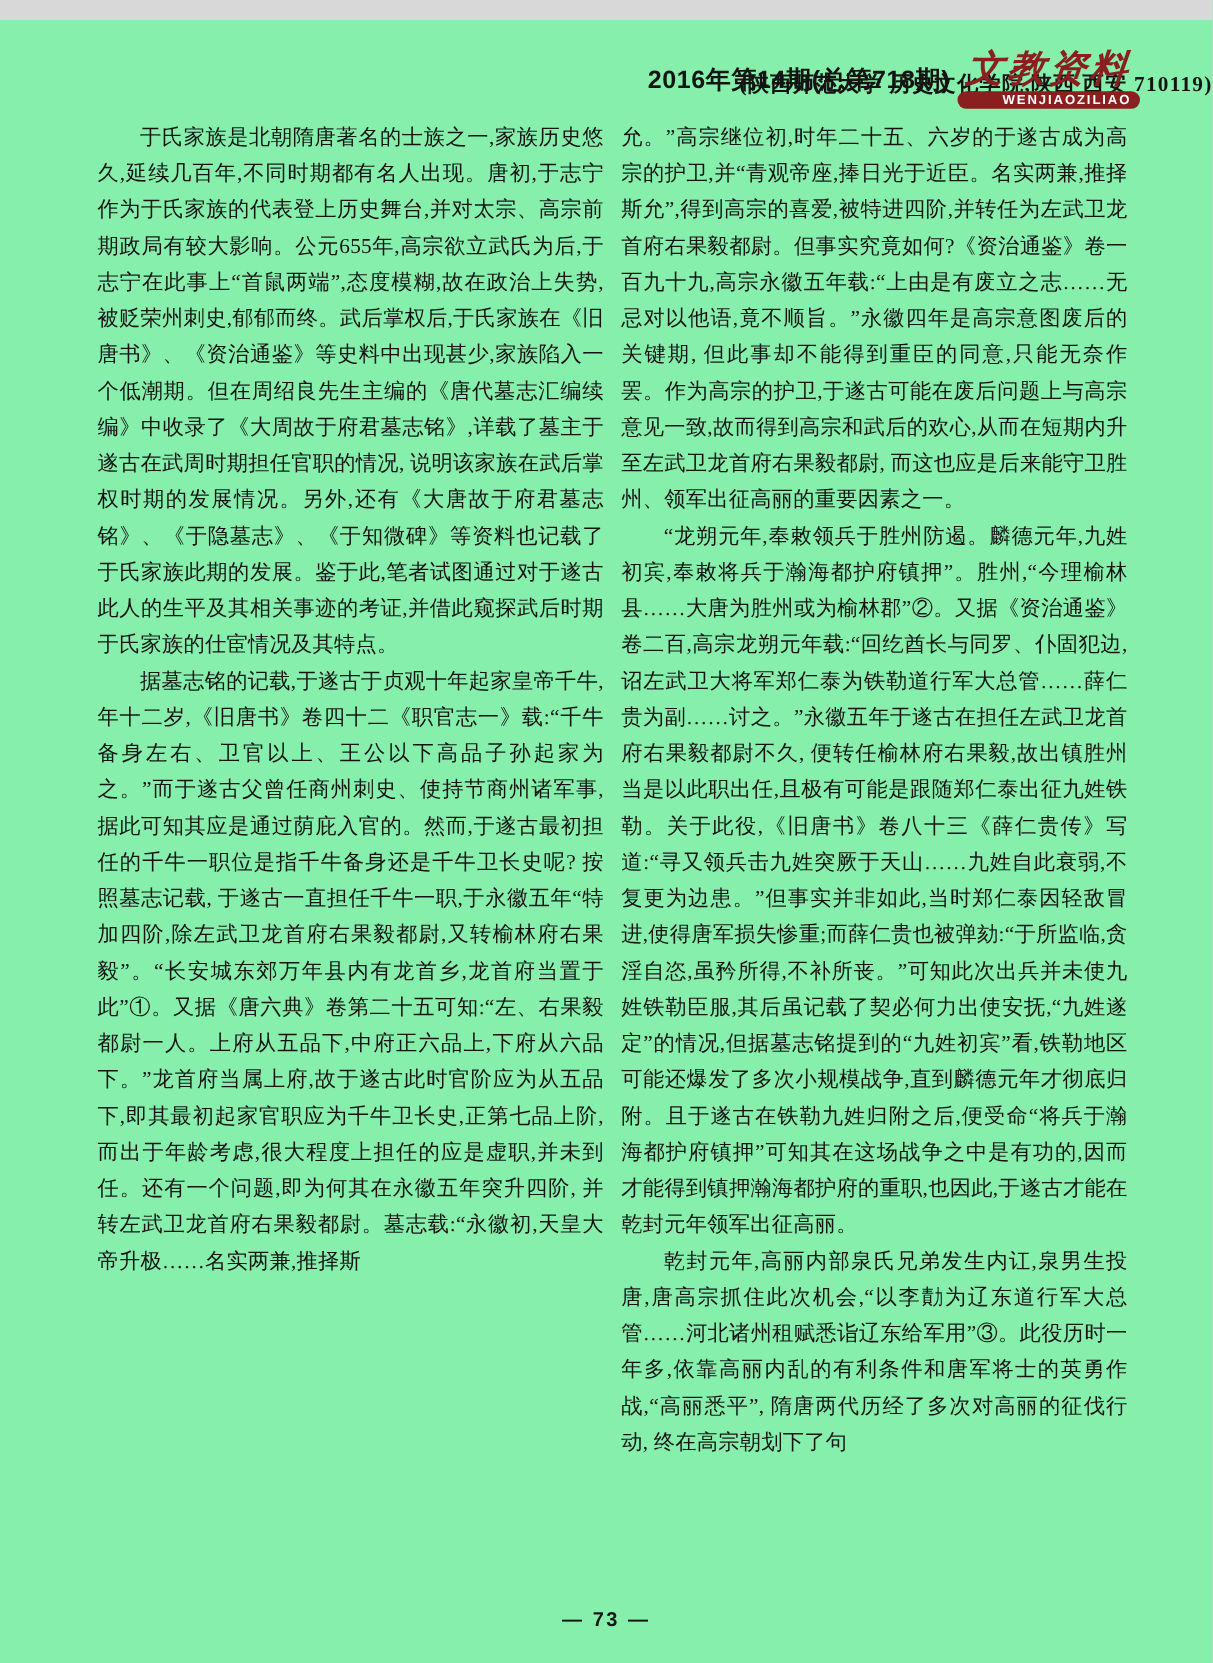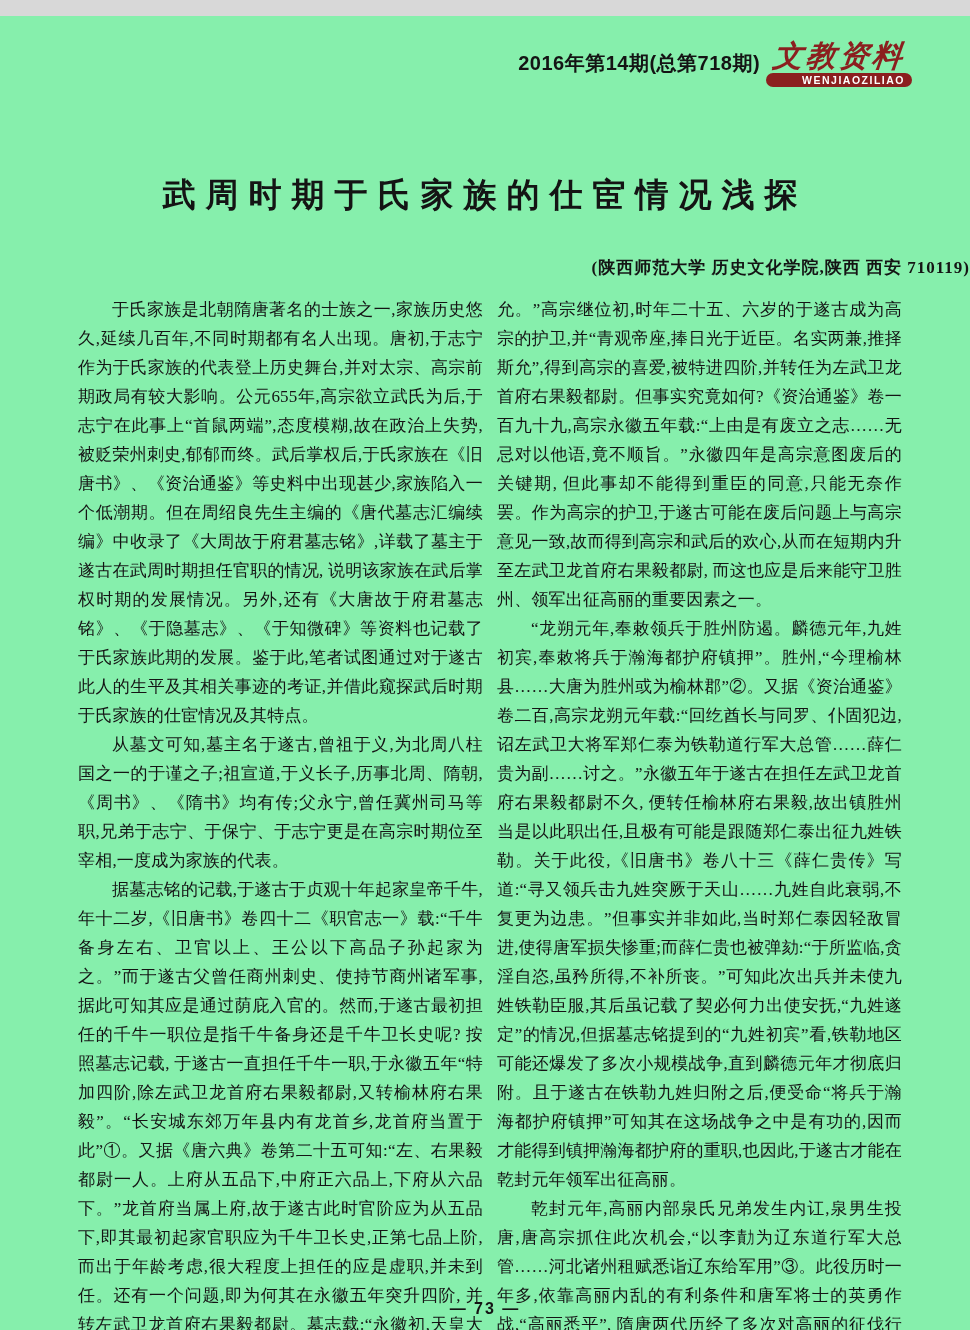--- a/index.html
+++ b/index.html
@@ -72,49 +72,47 @@
   .col { flex:1; min-width:0; }
   .col p {
     margin:0; text-indent:2em;
     text-align:justify;
     font-size:17px; line-height:29px;
     letter-spacing:0.2px;
   }
   .col p.cont { text-indent:0; }
   
   .page-footer {
-    position:absolute; bottom:28px; left:0; width:100%;
+    position:absolute; bottom:40px; left:0; width:100%;
     text-align:center;
     font-family:"Liberation Sans", sans-serif;
     font-weight:bold; font-size:16px; letter-spacing:2px;
   }
 </style>
 </head>
 <body>
 
 <div class="page">
 
   <div class="journal-header">
     <span class="issue-info">2016年第14期(总第718期)</span>
     <span class="journal-logo" style="color: rgb(139, 31, 31);">
       <span class="logo-title">文教资料</span>
       <span class="logo-sub" style="background: rgb(139, 31, 31); padding-left: 36px;">WENJIAOZILIAO</span>
     </span>
   </div>
 
-  <h1 class="paper-title">武周时期于氏家族的仕宦情况浅探</h1>
 
 
   <div class="affiliation">(陕西师范大学  历史文化学院,陕西  西安    710119)</div>
 
 
   <div class="columns">
     <div class="col">
       <p>于氏家族是北朝隋唐著名的士族之一,家族历史悠久,延续几百年,不同时期都有名人出现。唐初,于志宁作为于氏家族的代表登上历史舞台,并对太宗、高宗前期政局有较大影响。公元655年,高宗欲立武氏为后,于志宁在此事上“首鼠两端”,态度模糊,故在政治上失势,被贬荣州刺史,郁郁而终。武后掌权后,于氏家族在《旧唐书》、《资治通鉴》等史料中出现甚少,家族陷入一个低潮期。但在周绍良先生主编的《唐代墓志汇编续编》中收录了《大周故于府君墓志铭》,详载了墓主于遂古在武周时期担任官职的情况, 说明该家族在武后掌权时期的发展情况。另外,还有《大唐故于府君墓志铭》、《于隐墓志》、《于知微碑》等资料也记载了于氏家族此期的发展。鉴于此,笔者试图通过对于遂古此人的生平及其相关事迹的考证,并借此窥探武后时期于氏家族的仕宦情况及其特点。</p>
-      <p>从墓文可知,墓主名于遂古,曾祖于义,为北周八柱国之一的于谨之子;祖宣道,于义长子,历事北周、隋朝,《周书》、《隋书》均有传;父永宁,曾任冀州司马等职,兄弟于志宁、于保宁、于志宁更是在高宗时期位至宰相,一度成为家族的代表。</p>
       <p>据墓志铭的记载,于遂古于贞观十年起家皇帝千牛,年十二岁,《旧唐书》卷四十二《职官志一》载:“千牛备身左右、卫官以上、王公以下高品子孙起家为之。”而于遂古父曾任商州刺史、使持节商州诸军事,据此可知其应是通过荫庇入官的。然而,于遂古最初担任的千牛一职位是指千牛备身还是千牛卫长史呢? 按照墓志记载, 于遂古一直担任千牛一职,于永徽五年“特加四阶,除左武卫龙首府右果毅都尉,又转榆林府右果毅”。“长安城东郊万年县内有龙首乡,龙首府当置于此”①。又据《唐六典》卷第二十五可知:“左、右果毅都尉一人。上府从五品下,中府正六品上,下府从六品下。”龙首府当属上府,故于遂古此时官阶应为从五品下,即其最初起家官职应为千牛卫长史,正第七品上阶,而出于年龄考虑,很大程度上担任的应是虚职,并未到任。还有一个问题,即为何其在永徽五年突升四阶, 并转左武卫龙首府右果毅都尉。墓志载:“永徽初,天皇大帝升极……名实两兼,推择斯</p>
     </div>
     <div class="col">
       <p class="cont">允。”高宗继位初,时年二十五、六岁的于遂古成为高宗的护卫,并“青观帝座,捧日光于近臣。名实两兼,推择斯允”,得到高宗的喜爱,被特进四阶,并转任为左武卫龙首府右果毅都尉。但事实究竟如何?《资治通鉴》卷一百九十九,高宗永徽五年载:“上由是有废立之志……无忌对以他语,竟不顺旨。”永徽四年是高宗意图废后的关键期, 但此事却不能得到重臣的同意,只能无奈作罢。作为高宗的护卫,于遂古可能在废后问题上与高宗意见一致,故而得到高宗和武后的欢心,从而在短期内升至左武卫龙首府右果毅都尉, 而这也应是后来能守卫胜州、领军出征高丽的重要因素之一。</p>
       <p>“龙朔元年,奉敕领兵于胜州防遏。麟德元年,九姓初宾,奉敕将兵于瀚海都护府镇押”。胜州,“今理榆林县……大唐为胜州或为榆林郡”②。又据《资治通鉴》卷二百,高宗龙朔元年载:“回纥酋长与同罗、仆固犯边,诏左武卫大将军郑仁泰为铁勒道行军大总管……薛仁贵为副……讨之。”永徽五年于遂古在担任左武卫龙首府右果毅都尉不久, 便转任榆林府右果毅,故出镇胜州当是以此职出任,且极有可能是跟随郑仁泰出征九姓铁勒。关于此役,《旧唐书》卷八十三《薛仁贵传》写道:“寻又领兵击九姓突厥于天山……九姓自此衰弱,不复更为边患。”但事实并非如此,当时郑仁泰因轻敌冒进,使得唐军损失惨重;而薛仁贵也被弹劾:“于所监临,贪淫自恣,虽矜所得,不补所丧。”可知此次出兵并未使九姓铁勒臣服,其后虽记载了契必何力出使安抚,“九姓遂定”的情况,但据墓志铭提到的“九姓初宾”看,铁勒地区可能还爆发了多次小规模战争,直到麟德元年才彻底归附。且于遂古在铁勒九姓归附之后,便受命“将兵于瀚海都护府镇押”可知其在这场战争之中是有功的,因而才能得到镇押瀚海都护府的重职,也因此,于遂古才能在乾封元年领军出征高丽。</p>
       <p>乾封元年,高丽内部泉氏兄弟发生内讧,泉男生投唐,唐高宗抓住此次机会,“以李勣为辽东道行军大总管……河北诸州租赋悉诣辽东给军用”③。此役历时一年多,依靠高丽内乱的有利条件和唐军将士的英勇作战,“高丽悉平”, 隋唐两代历经了多次对高丽的征伐行动, 终在高宗朝划下了句</p>
     </div>
   </div>
 
   <div class="page-footer">— 73 —</div>

